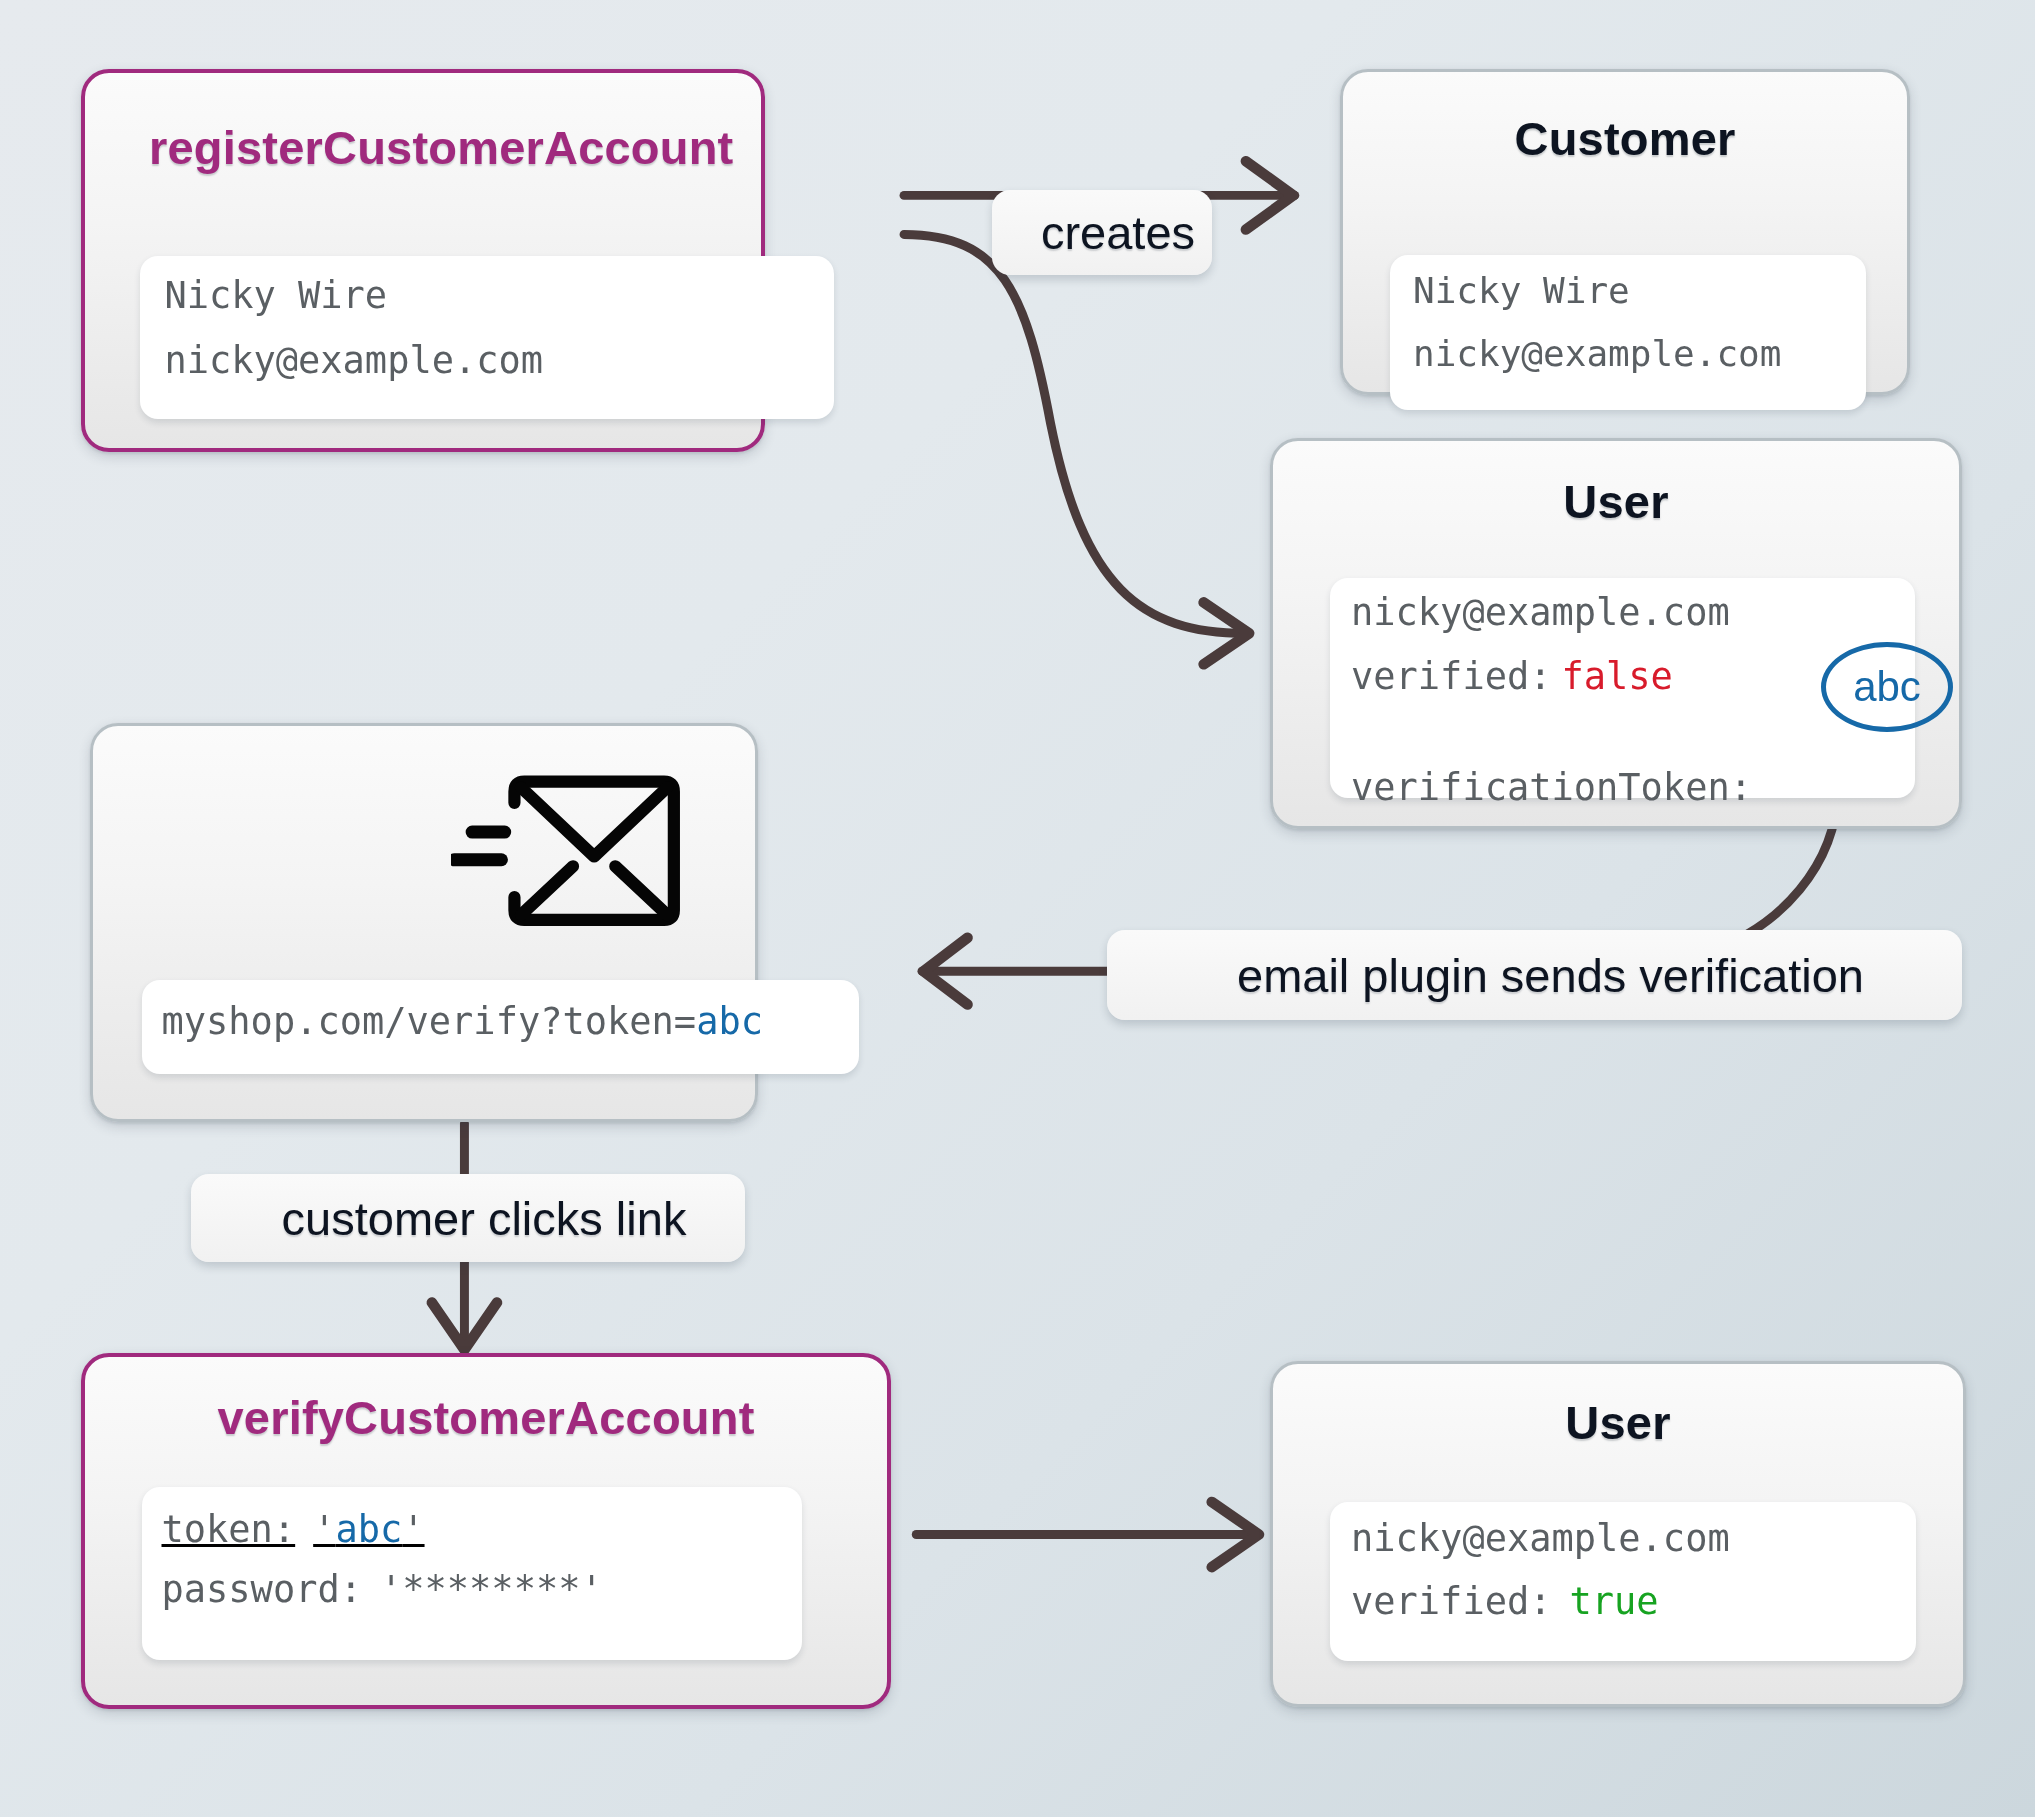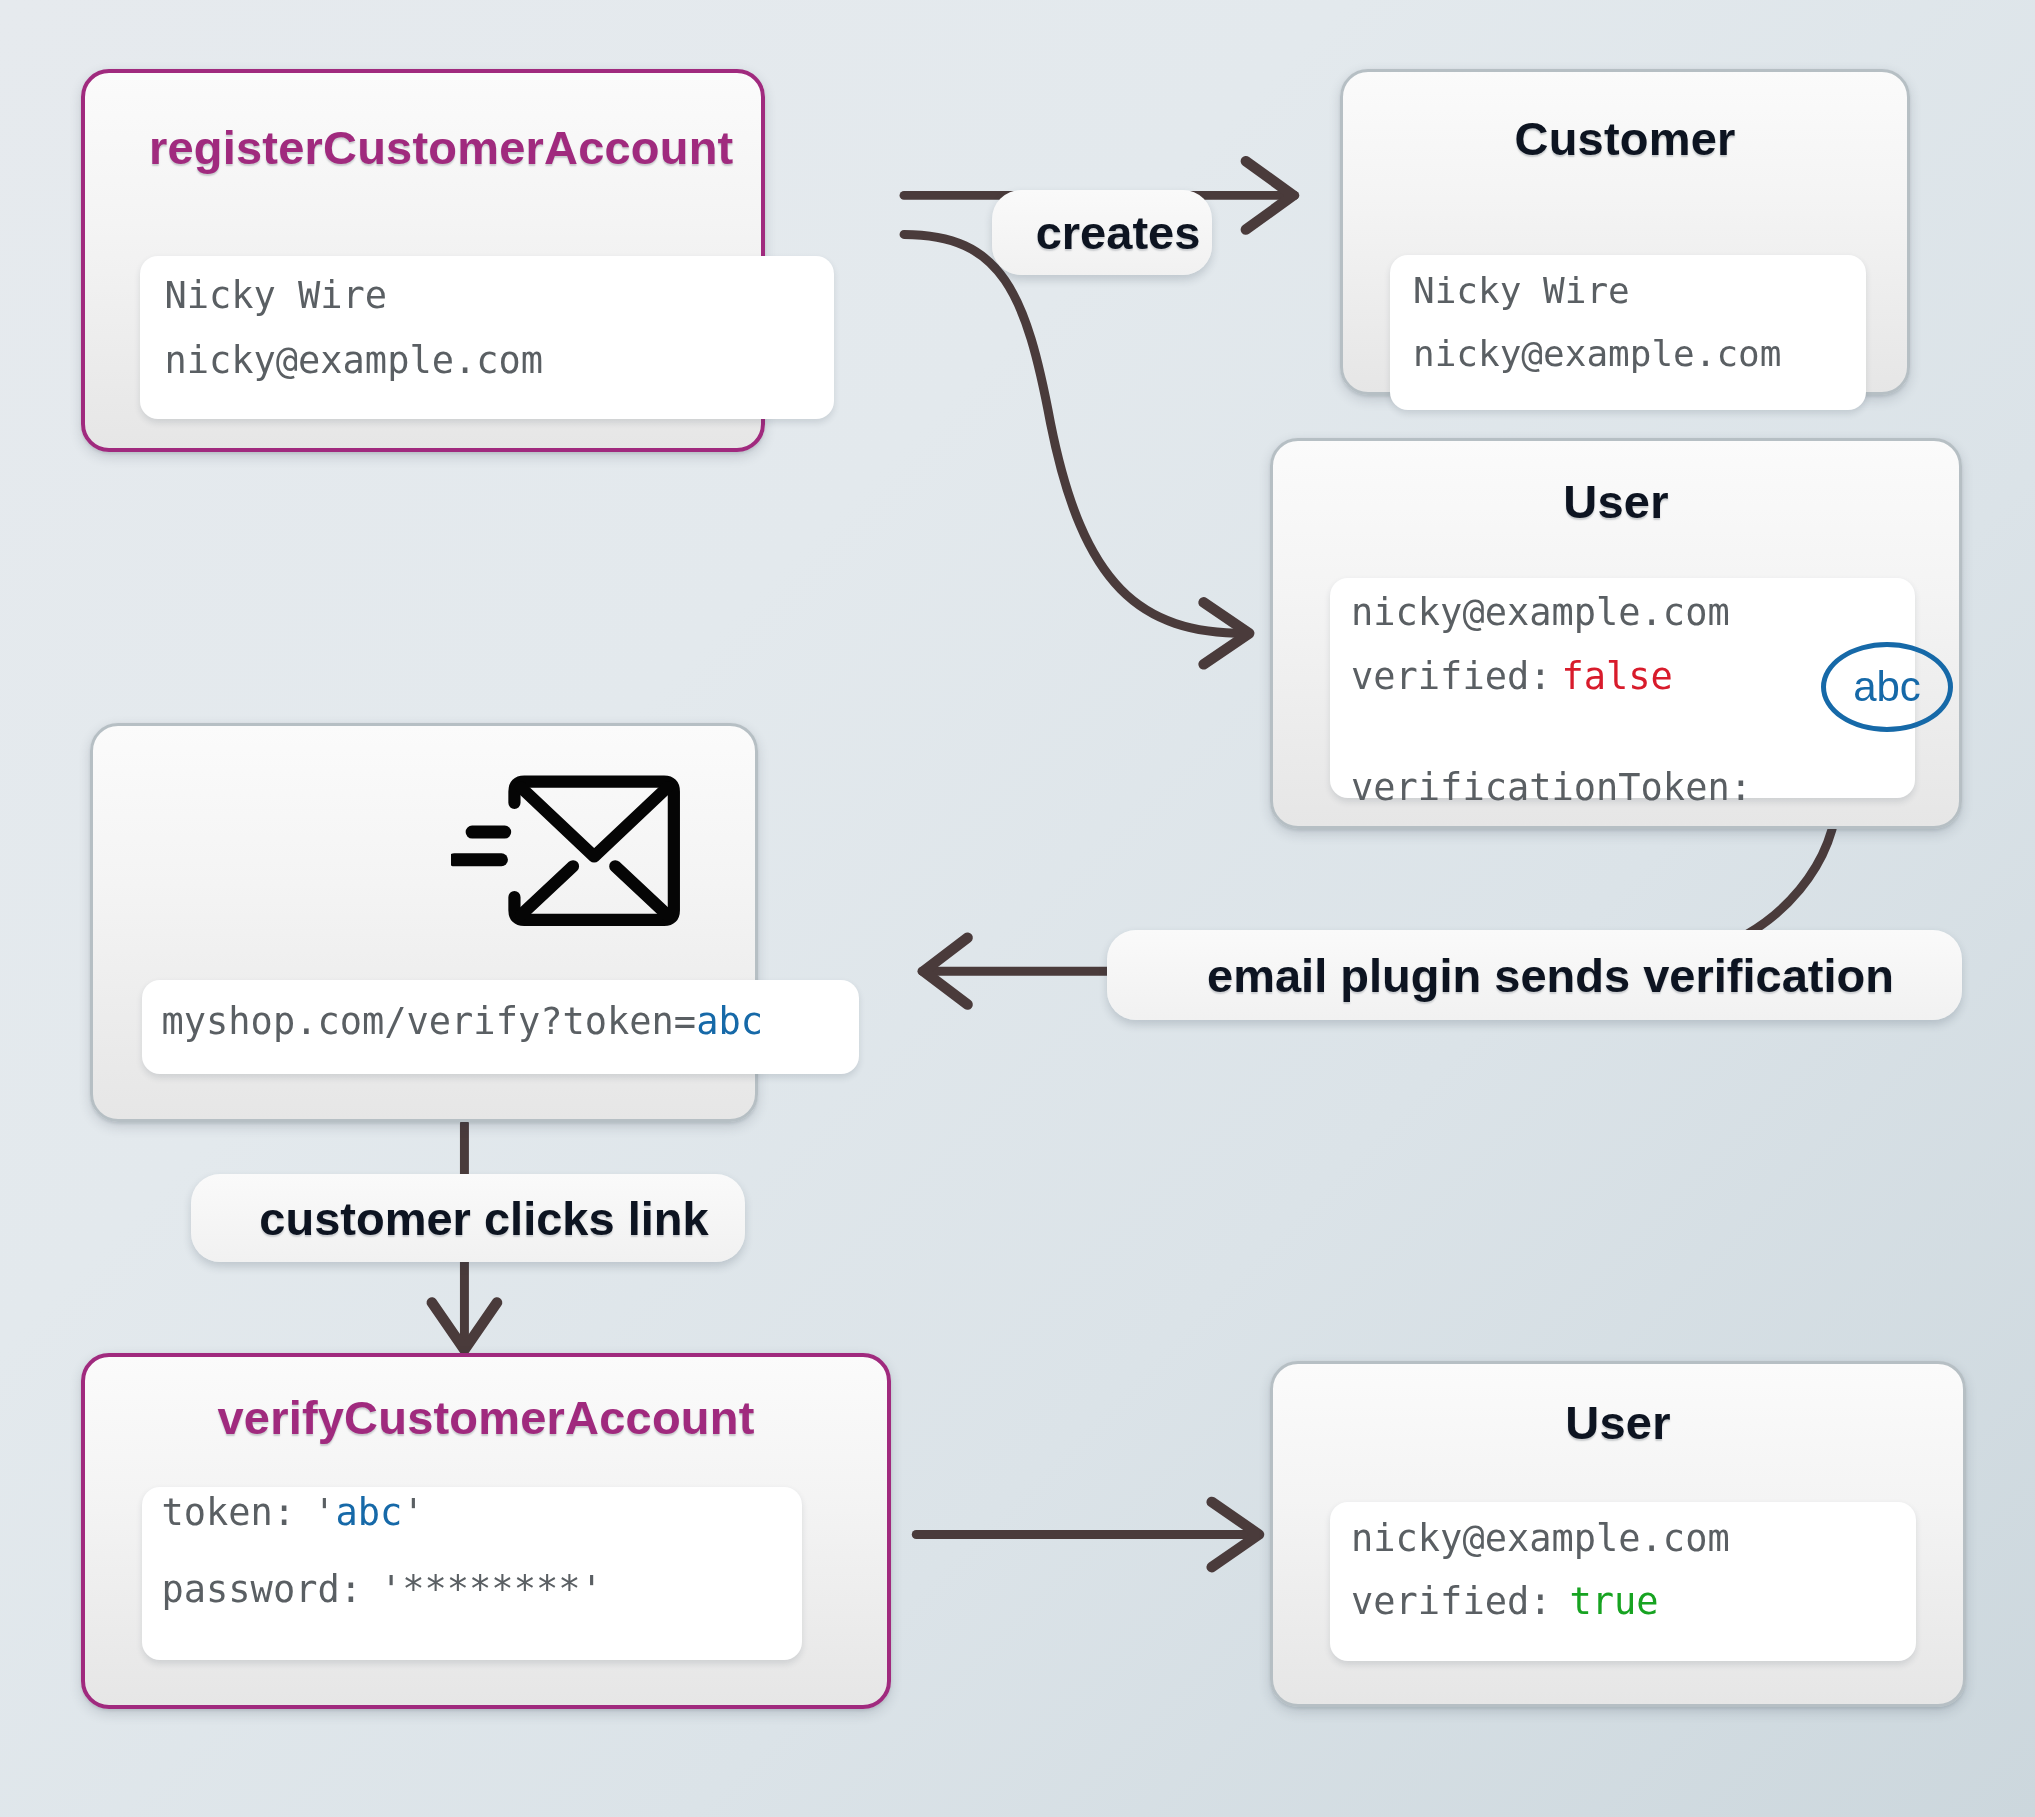--- a/index.html
+++ b/index.html
@@ -47,24 +47,24 @@
     white-space:pre;
   }
   .val-false{color:#d81b2b;}
   .val-true{color:#17a321;}
   .val-blue{color:#1669a8;}
 
   
   .edge-label{
     position:absolute;
     background:linear-gradient(180deg,#fafafa 0%,#f1f1f1 100%);
-    border-radius:29px;
+    border-radius:18px;
     box-shadow:0 4.1px 8.1px rgba(40,55,70,.18);
     color:#0d1421;
-    font-weight:bold;
+    font-weight:normal;
     display:flex;align-items:center;justify-content:center;
     text-shadow:0 1.6px 1.6px rgba(60,70,80,.22);
     box-sizing:border-box;
     white-space:nowrap;
     padding-left:32px;
   }
 
   
   #edges{position:absolute;left:0;top:0;width:2036px;height:1817px;pointer-events:none;}
   .edge-path{fill:none;stroke:#4a3b3b;stroke-width:11;stroke-linecap:round;stroke-linejoin:round;}
@@ -158,21 +158,21 @@
     <div class="panel" style="left:49px;top:254px;width:717px;height:94px;">
       <div style="position:absolute;left:19.5px;top:19.5px;font-size:37px;">
         <span class="mono">myshop.com/verify?token=</span><span class="mono val-blue">abc</span>
       </div>
     </div>
   </div>
 
   <div class="card accent" style="left:81px;top:1353px;width:810px;height:356px;">
     <div class="card-title accent" style="top:33px;font-size:47px;">verifyCustomerAccount</div>
     <div class="panel" style="left:57px;top:130px;width:660px;height:173px;">
-      <div style="position:absolute;left:19.5px;top:4px;font-size:37px;">
+      <div style="position:absolute;left:19.5px;top:21px;font-size:37px;text-decoration:underline;">
         <span class="mono">token:</span><span class="mono" style="margin-left:18px;">'</span><span class="mono val-blue">abc</span><span class="mono">'</span>
       </div>
       <div style="position:absolute;left:19.5px;top:81px;font-size:37px;">
         <span class="mono">password:</span><span class="mono" style="margin-left:18px;">'********'</span>
       </div>
     </div>
   </div>
 
   <div class="card plain" style="left:1270px;top:1361px;width:696px;height:346px;">
     <div class="card-title dark" style="top:31px;font-size:47px;">User</div>

